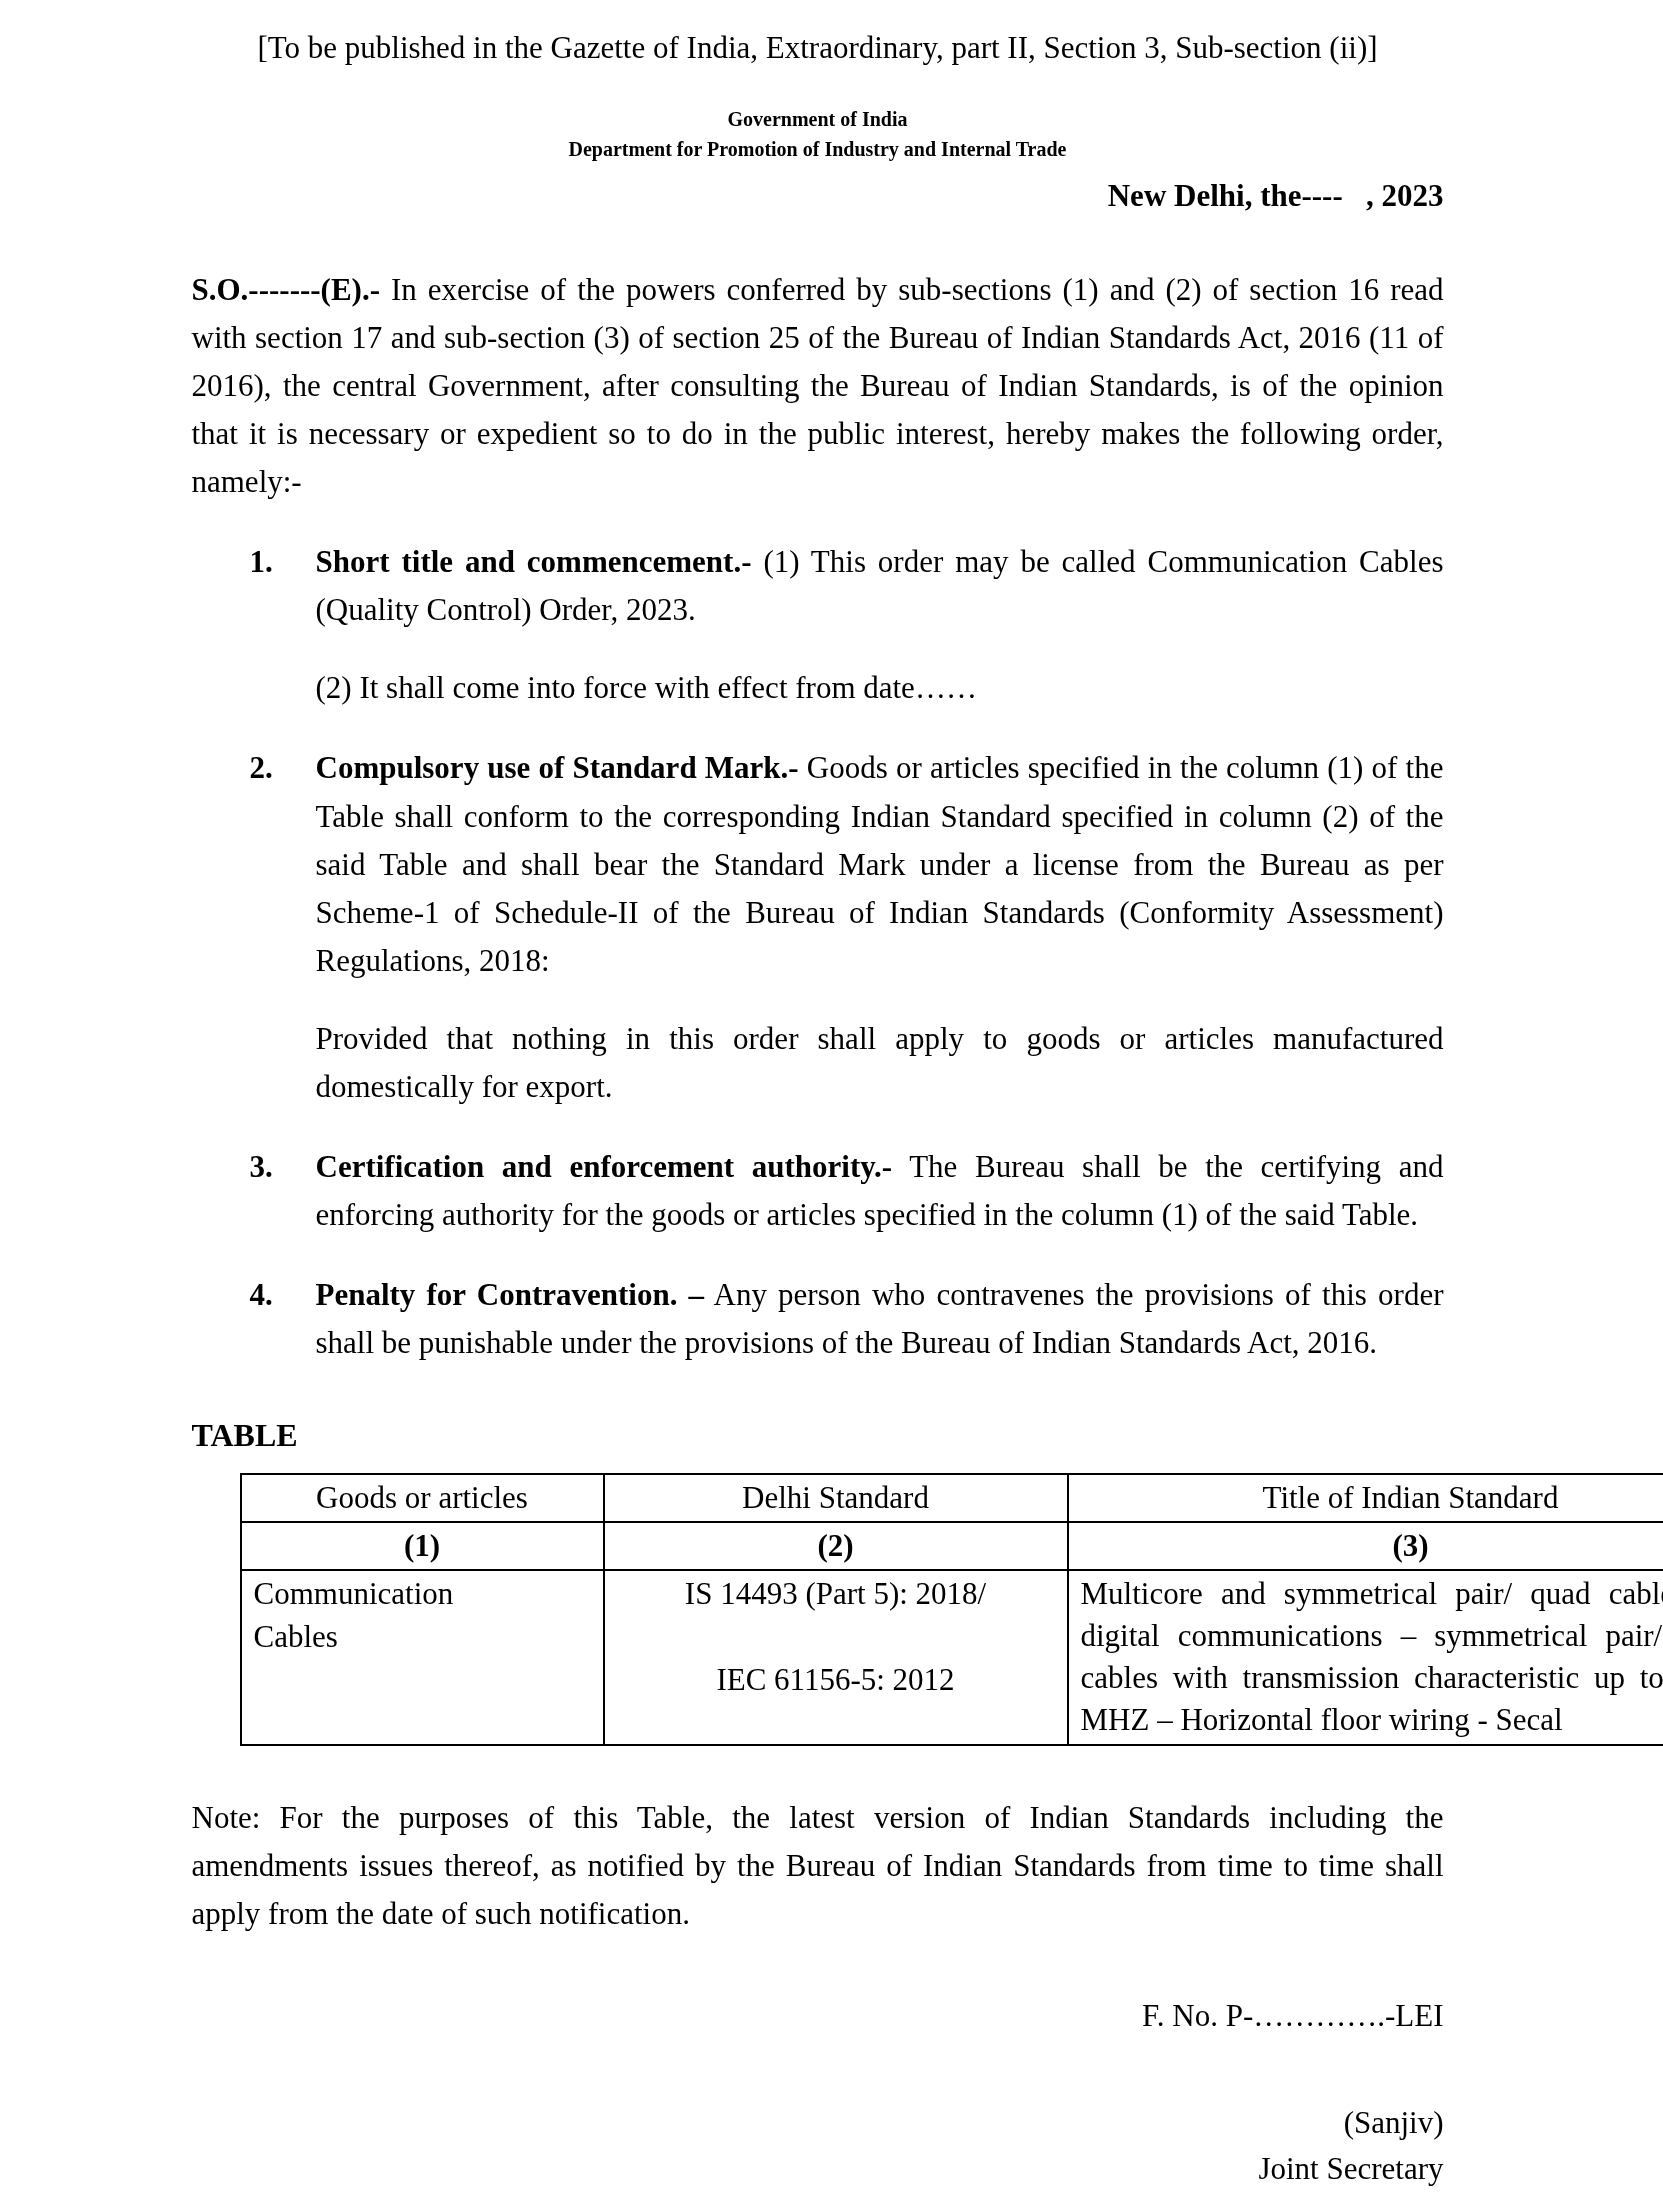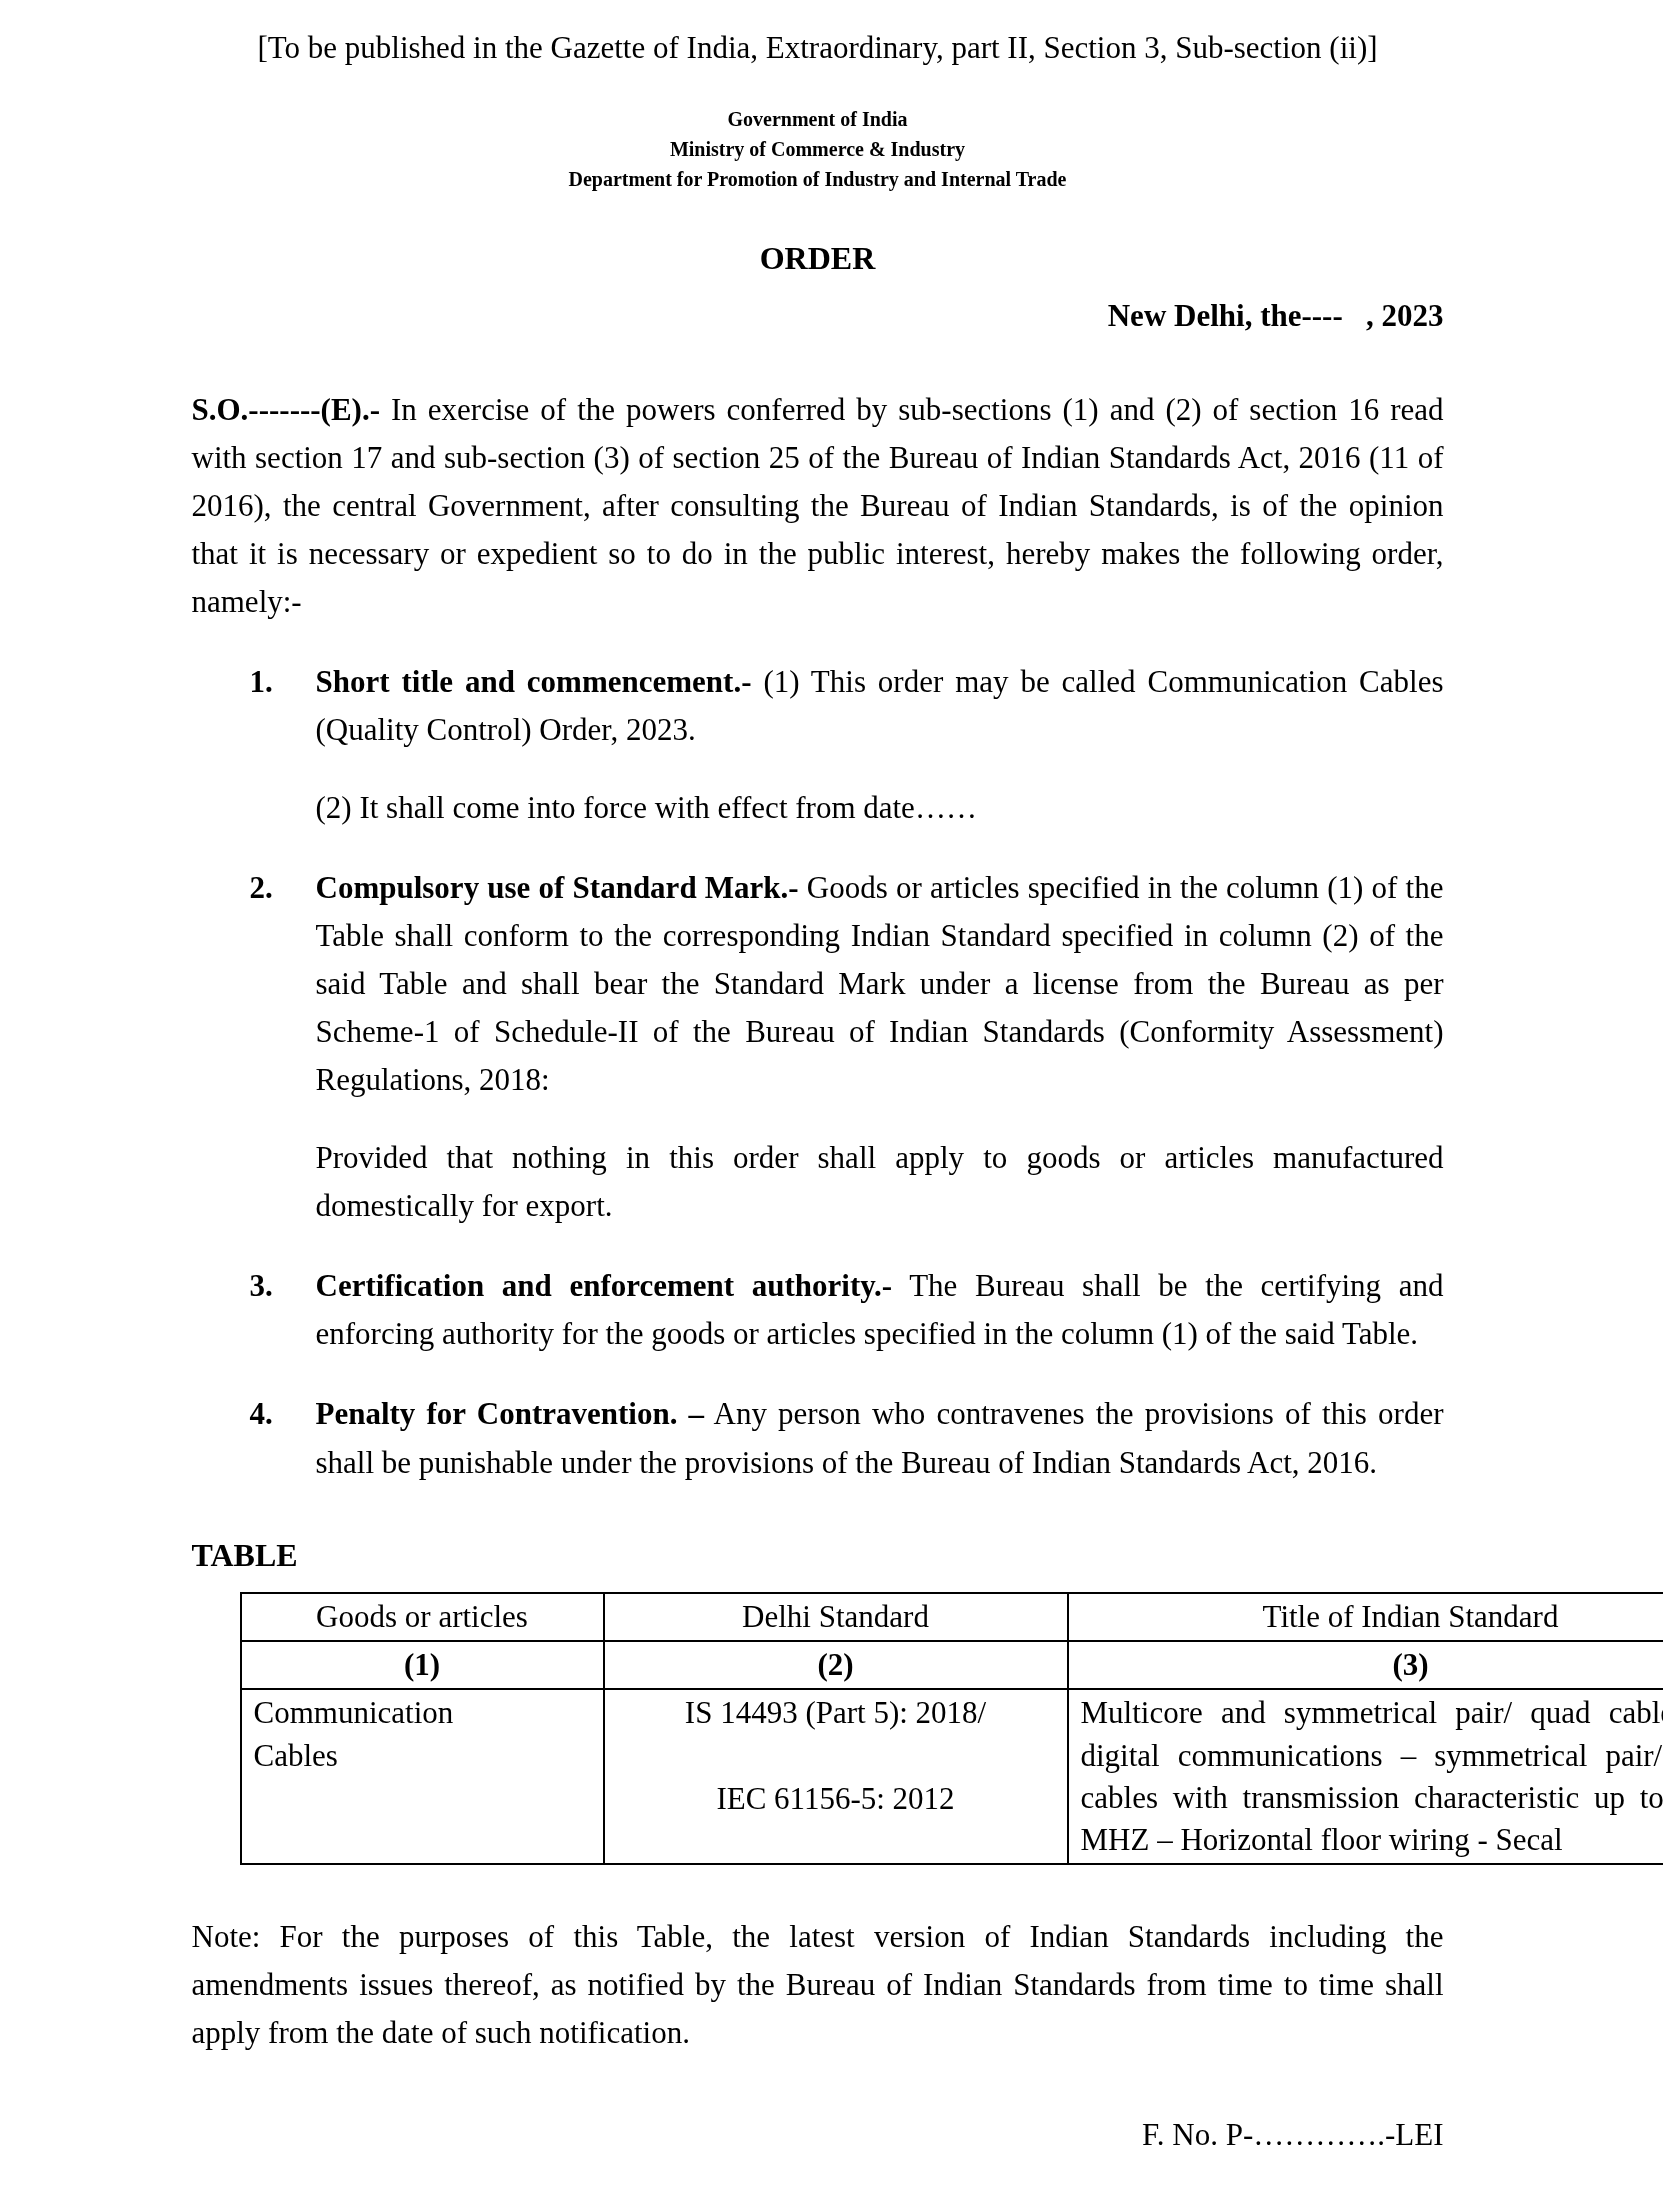--- a/index.html
+++ b/index.html
@@ -54,25 +54,23 @@
 </style>
 </head>
 <body>
 
 <div class="page">
 
   <div class="pub-note">[To be published in the Gazette of India, Extraordinary, part II, Section 3, Sub-section (ii)]</div>
 
   <div class="gov-header">
     <div>Government of India</div>
-    <div>Ministry of Commerce &amp; Industry</div>
     <div>Department for Promotion of Industry and Internal Trade</div>
   </div>
 
-  <div class="order-title">ORDER</div>
 
   <div class="dateline">New Delhi, the----&nbsp;&nbsp;&nbsp;, 2023</div>
 
   <p class="so-para">
     <span class="b">S.O.-------(E).-</span><span> In exercise of the powers conferred by sub-sections (1) and (2) of section 16 read with section 17 and sub-section (3) of section 25 of the Bureau of Indian Standards Act, 2016 (11 of 2016), the central Government, after consulting the Bureau of Indian Standards, is of the opinion that it is necessary or expedient so to do in the public interest, hereby makes the following order, namely:-</span>
   </p>
 
   <div class="clauses">
 
     <div class="clause">

